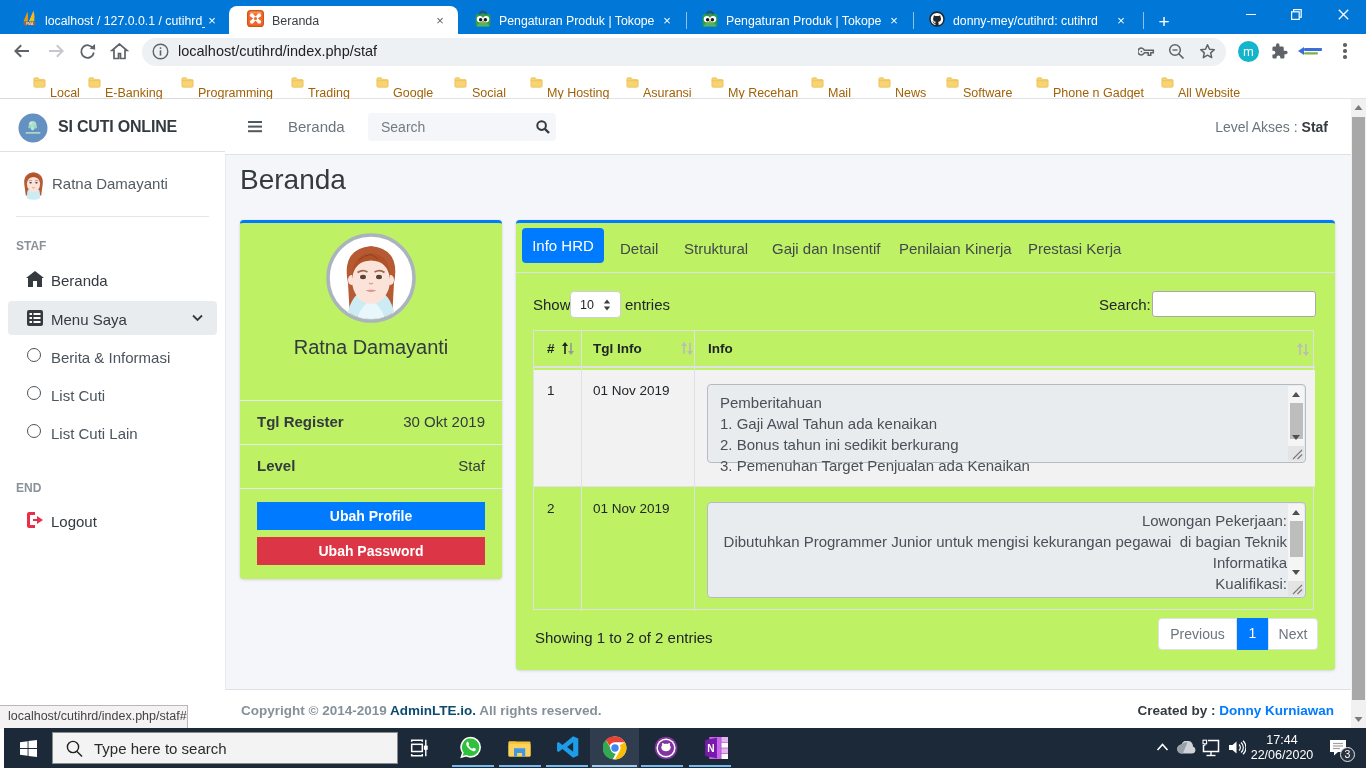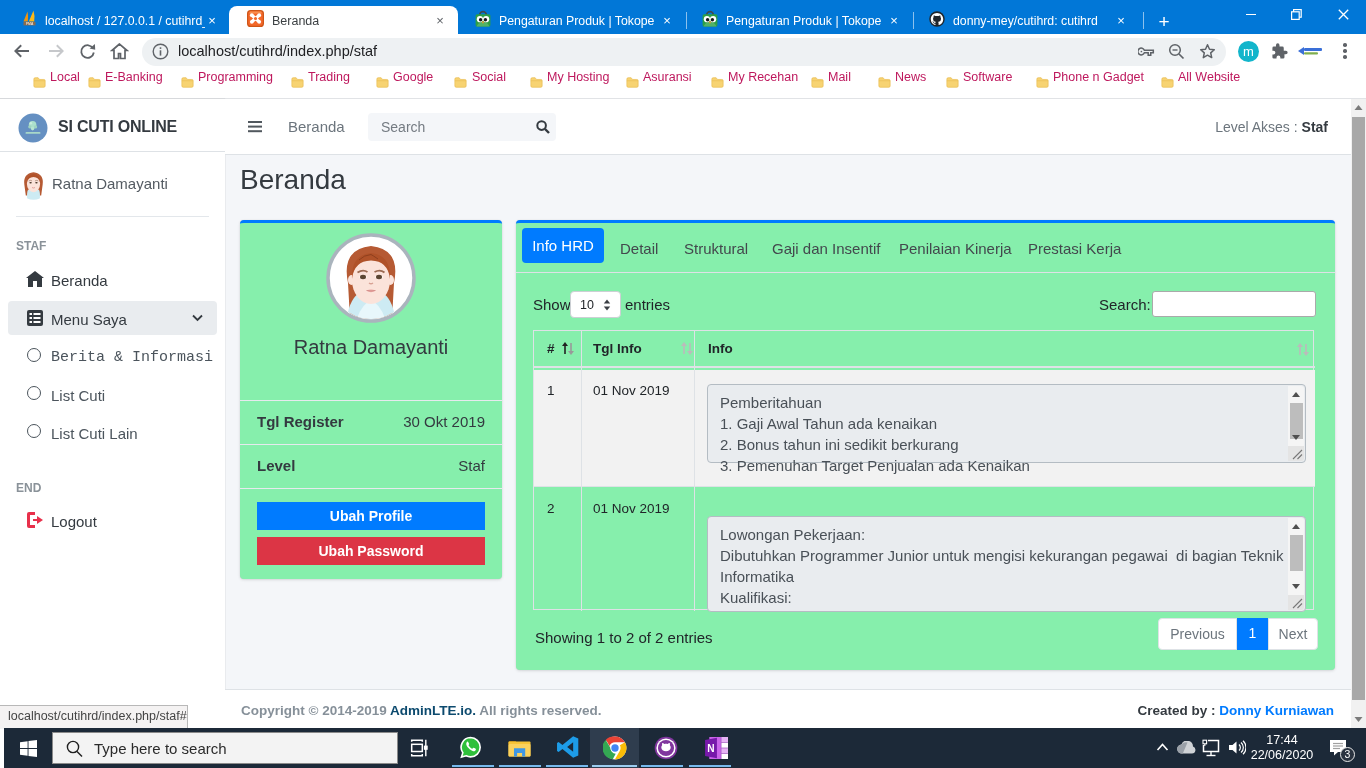--- a/index.html
+++ b/index.html
@@ -11,30 +11,30 @@
 .tab { position:absolute; top:6px; height:28px; color:#fff; font-size:12.3px; }
 .tab-inactive { color:#fff; }
 .tab-title { position:absolute; top:8px; white-space:nowrap; overflow:hidden; }
 #activetab { position:absolute; left:229px; top:6px; width:229px; height:28px; background:#fff; border-radius:8px 8px 0 0; }
 .tabsep { position:absolute; top:12px; width:1px; height:17px; background:rgba(255,255,255,.55); }
 .closex { position:absolute; top:8px; width:14px; height:14px; font-size:13px; line-height:14px; text-align:center; font-weight:400; }
 
 #toolbar { position:absolute; left:0; top:34px; width:1366px; height:36px; background:#fff; }
 #omnibox { position:absolute; left:142px; top:4px; width:1084px; height:28px; background:#eef1f3; border-radius:14px; }
 #bookmarks { position:absolute; left:0; top:70px; width:1366px; height:29px; background:#fff; border-bottom:1px solid #e1e3e6; }
-.bm { position:absolute; top:0; height:18px; font-size:12.5px; color:#be185d; white-space:nowrap; }
+.bm { position:absolute; top:16px; height:18px; font-size:12.5px; color:#a16207; white-space:nowrap; }
 .folder { position:absolute; top:6px; width:15px; height:13px; }
 
 
 #app { position:absolute; left:0; top:99px; width:1366px; height:629px; background:#f4f6f9; }
 #sidebar { position:absolute; left:0; top:0; width:225px; height:629px; background:#fff; box-shadow:0 0 1px rgba(0,0,0,.25); }
 #navbar { position:absolute; left:225px; top:0; width:1126px; height:56px; background:#fff; border-bottom:1px solid #dee2e6; }
 .navlink { color:#6c757d; font-size:15px; }
 #content { position:absolute; left:225px; top:57px; width:1126px; height:572px; }
-.card { position:absolute; background:#86efac; border-top:3px solid #007bff; border-radius:4px; box-shadow:0 0 1px rgba(0,0,0,.15), 0 1px 3px rgba(0,0,0,.12); }
+.card { position:absolute; background:#bef264; border-top:3px solid #007bff; border-radius:4px; box-shadow:0 0 1px rgba(0,0,0,.15), 0 1px 3px rgba(0,0,0,.12); }
 .btnblk { position:absolute; left:17px; width:228px; height:28px; border-radius:0; color:#fff; font-weight:bold; font-size:14px; text-align:center; line-height:28px; }
 .tabbtn { position:absolute; top:8px; height:35px; line-height:35px; font-size:15px; color:#43484d; }
 
 .txtarea { background:#e9ecef; border:1px solid #b4bcc3; border-radius:4px; }
 .txt { position:absolute; left:12px; top:7px; right:18px; font-size:15px; color:#495057; line-height:21px; white-space:nowrap; overflow:hidden; }
 .tscroll { position:absolute; right:1px; top:1px; width:16px; bottom:16px; background:#f5f5f5; border-radius:0 3px 0 0; }
 .tgrip { position:absolute; right:1px; bottom:1px; width:16px; height:15px; background:#e4e4e4; border-radius:0 0 3px 0; }
 .tsu { position:absolute; left:4px; top:6px; width:0; height:0; border-left:4px solid transparent; border-right:4px solid transparent; border-bottom:5px solid #505050; }
 .tsd { position:absolute; left:4px; bottom:6px; width:0; height:0; border-left:4px solid transparent; border-right:4px solid transparent; border-top:5px solid #505050; }
 .tst { position:absolute; left:1.5px; top:17px; width:13px; background:#bdbdbd; }
@@ -307,21 +307,21 @@
         <rect x="2.5" y="7" width="2.5" height="2" fill="#fff"></rect>
         <rect x="6.5" y="7" width="7" height="2" fill="#fff"></rect>
         <rect x="2.5" y="11" width="2.5" height="2" fill="#fff"></rect>
         <rect x="6.5" y="11" width="7" height="2" fill="#fff"></rect>
       </svg>
     <div style="position:absolute; left:51px; top:212px; font-size:15px; color:#343a40;">Menu Saya</div>
     <svg style="position:absolute;left:192px;top:215px" width="11" height="8" viewBox="0 0 11 8">
         <path d="M1 1.5 L5.5 6 L10 1.5" fill="none" stroke="#343a40" stroke-width="1.8"></path>
       </svg>
     <div style="position:absolute; left:27px; top:249px; width:14px; height:14px; border:1.8px solid #4b545c; border-radius:50%;"></div>
-    <div style="position:absolute; left:51px; top:250px; font-size:15px; color:#4b545c;font-family:Liberation Mono, monospace;">Berita &amp; Informasi</div>
+    <div style="position:absolute; left:51px; top:250px; font-size:15px; color:#4b545c;">Berita &amp; Informasi</div>
     <div style="position:absolute; left:27px; top:287px; width:14px; height:14px; border:1.8px solid #4b545c; border-radius:50%;"></div>
     <div style="position:absolute; left:51px; top:288px; font-size:15px; color:#4b545c;">List Cuti</div>
     <div style="position:absolute; left:27px; top:325px; width:14px; height:14px; border:1.8px solid #4b545c; border-radius:50%;"></div>
     <div style="position:absolute; left:51px; top:326px; font-size:15px; color:#4b545c;">List Cuti Lain</div>
     <div style="position:absolute; left:16px; top:382px; font-size:12px; font-weight:bold; color:#8a9299;">END</div>
     <svg style="position:absolute;left:27px;top:413px" width="17" height="16" viewBox="0 0 17 16">
         <path d="M0 2 a2 2 0 0 1 2-2 h6 v3 H3 v10 h5 v3 H2 a2 2 0 0 1 -2-2 Z" fill="#e8304b"></path>
         <path d="M10 4 v3 H6 v2 h4 v3 l6-4 Z" fill="#e8304b"></path>
       </svg>
     <div style="position:absolute; left:51px; top:414px; font-size:15px; color:#343a40;">Logout</div>
@@ -444,21 +444,21 @@
           <div class="tgrip">
               <svg style="position:absolute;right:1px;bottom:1px" width="12" height="12" viewBox="0 0 12 12">
                 <path d="M11 2 L2 11 M11 6.5 L6.5 11" stroke="#777" stroke-width="1.1"></path>
               </svg>
             </div>
         </div>
 
         <div style="position:absolute; left:0; top:155px; width:781px; height:1px; background:#dee2e6;"></div>
         <div style="position:absolute; left:13px; top:170px; font-size:13.5px; color:#212529;">2</div>
         <div style="position:absolute; left:59px; top:170px; font-size:13.5px; color:#212529;">01 Nov 2019</div>
-        <div class="txtarea" style="position:absolute; left:173px; top:185px; width:599px; height:96px;">
+        <div class="txtarea" style="position:absolute; left:173px; top:171px; width:599px; height:96px;text-align:right;">
           <div class="txt">Lowongan Pekerjaan:<br>Dibutuhkan Programmer Junior untuk mengisi kekurangan pegawai&nbsp; di bagian Teknik<br>Informatika<br>Kualifikasi:</div>
           <div class="tscroll">
               <div class="tsu"></div>
               <div class="tst" style="height:36px;"></div>
               <div class="tsd"></div>
             </div>
           <div class="tgrip">
               <svg style="position:absolute;right:1px;bottom:1px" width="12" height="12" viewBox="0 0 12 12">
                 <path d="M11 2 L2 11 M11 6.5 L6.5 11" stroke="#777" stroke-width="1.1"></path>
               </svg>

